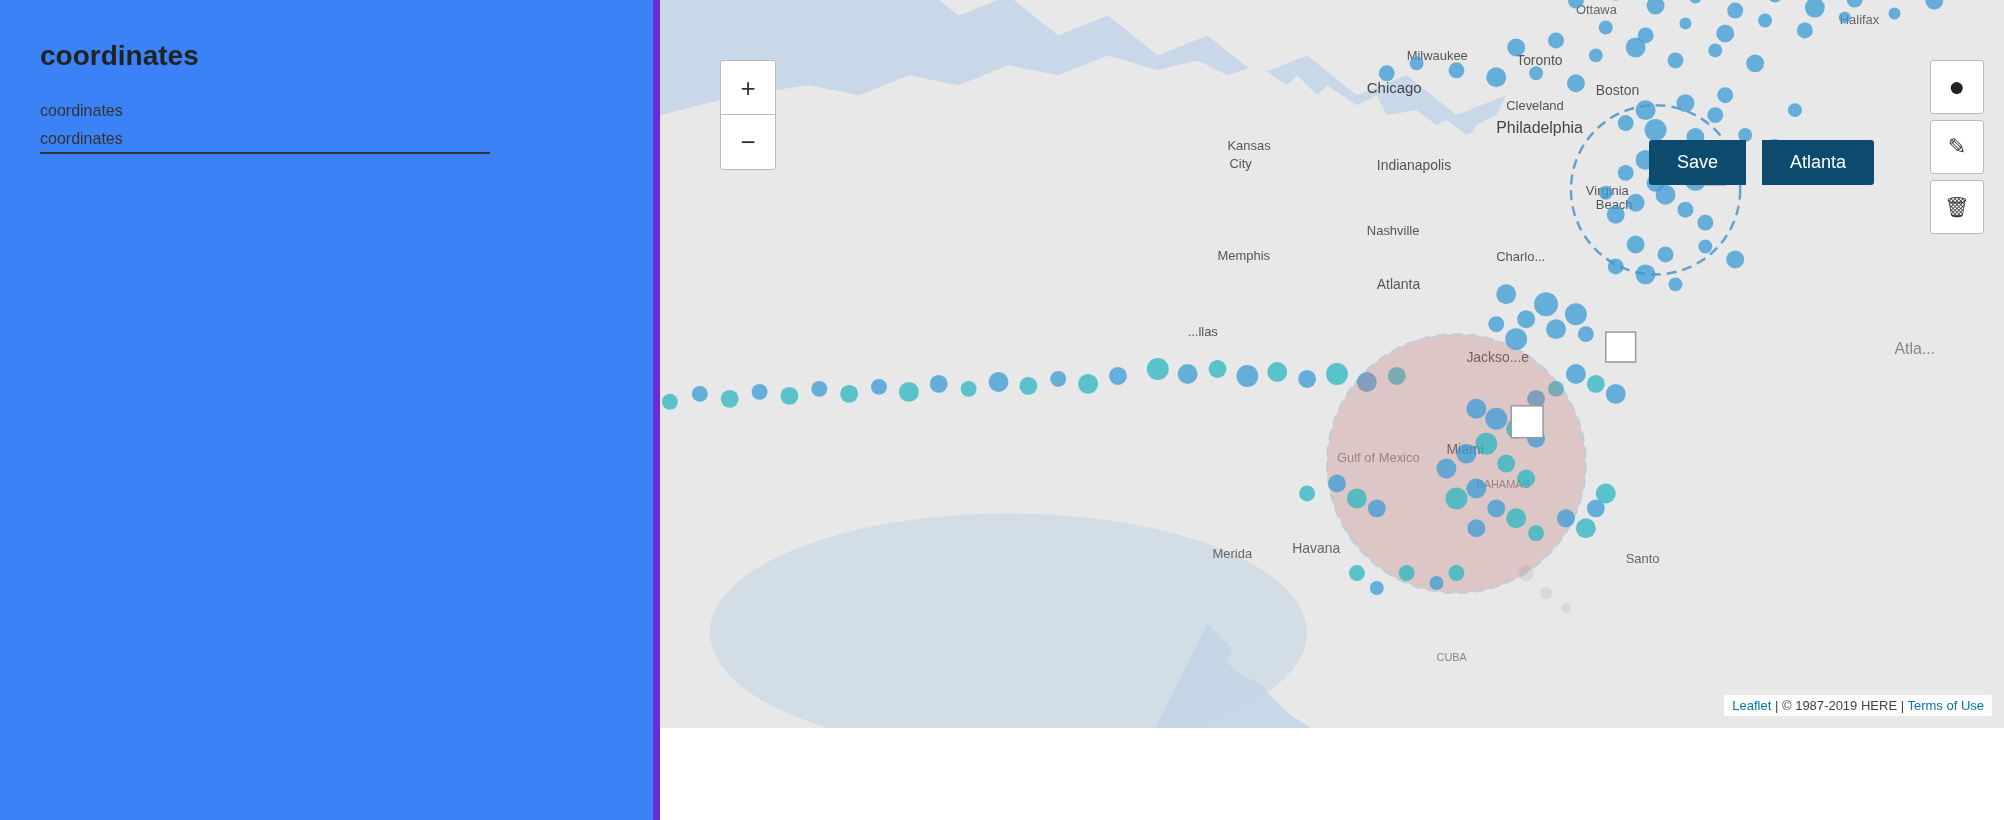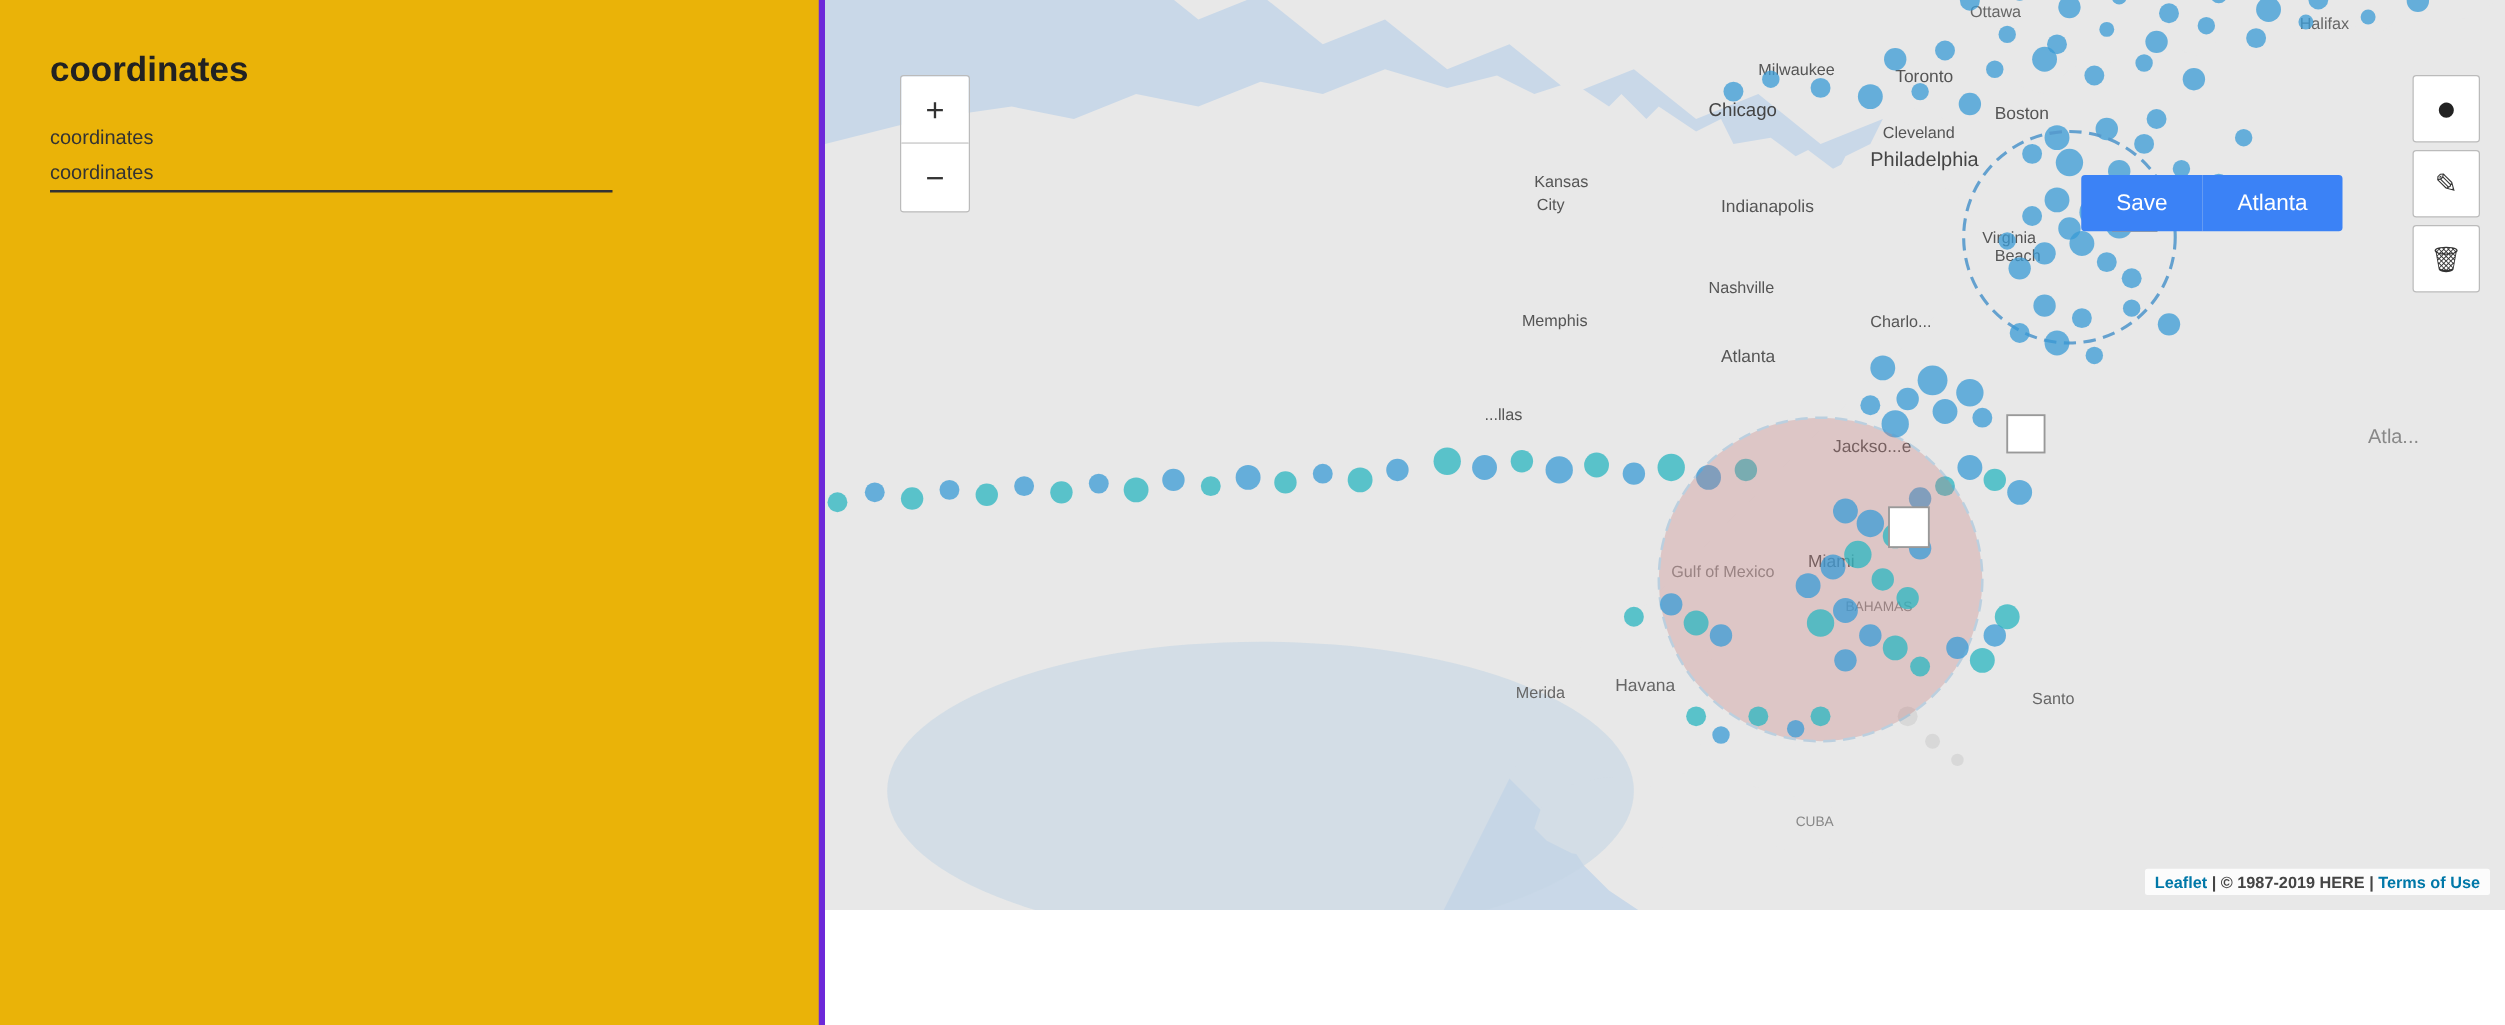--- a/index.html
+++ b/index.html
@@ -10,23 +10,23 @@
       font-family: Arial, sans-serif;
       overflow: hidden;
       background: #fff;
     }
 
     
     #left-panel {
       width: 660px;
       min-width: 660px;
       height: 820px;
-      background: #eab308;
+      background: #3b82f6;
       padding: 40px 40px;
-      border-right: 5px solid #6d28d9;
+      border-right: 7px solid #6d28d9;
     }
     #left-panel h1 {
       font-size: 28px;
       font-weight: bold;
       color: #222;
       margin-bottom: 30px;
     }
     #left-panel label {
       display: block;
       font-size: 16px;
@@ -96,21 +96,22 @@
       display: flex;
       gap: 0;
       z-index: 10;
     }
     .action-btn {
       padding: 12px 28px;
       font-size: 18px;
       border: none;
       cursor: pointer;
       color: #fff;
-      background: #3b82f6;
+      background: #0c4a6e;
+      margin-left: 16px;
     }
     .action-btn:first-child { border-radius: 3px 0 0 3px; }
     .action-btn:last-child { border-radius: 0 3px 3px 0; }
 
     
     #right-icons {
       position: absolute;
       top: 60px;
       right: 20px;
       display: flex;
@@ -139,21 +140,20 @@
     #attribution {
       position: absolute;
       bottom: 12px;
       right: 12px;
       font-size: 13px;
       color: #444;
       background: rgba(255,255,255,0.85);
       padding: 3px 8px;
       border-radius: 2px;
       z-index: 10;
-      font-weight: bold;
     }
     #attribution a {
       color: #0078a8;
       text-decoration: none;
     }
 
     
     .dot {
       fill: #3a9bd5;
       opacity: 0.75;

